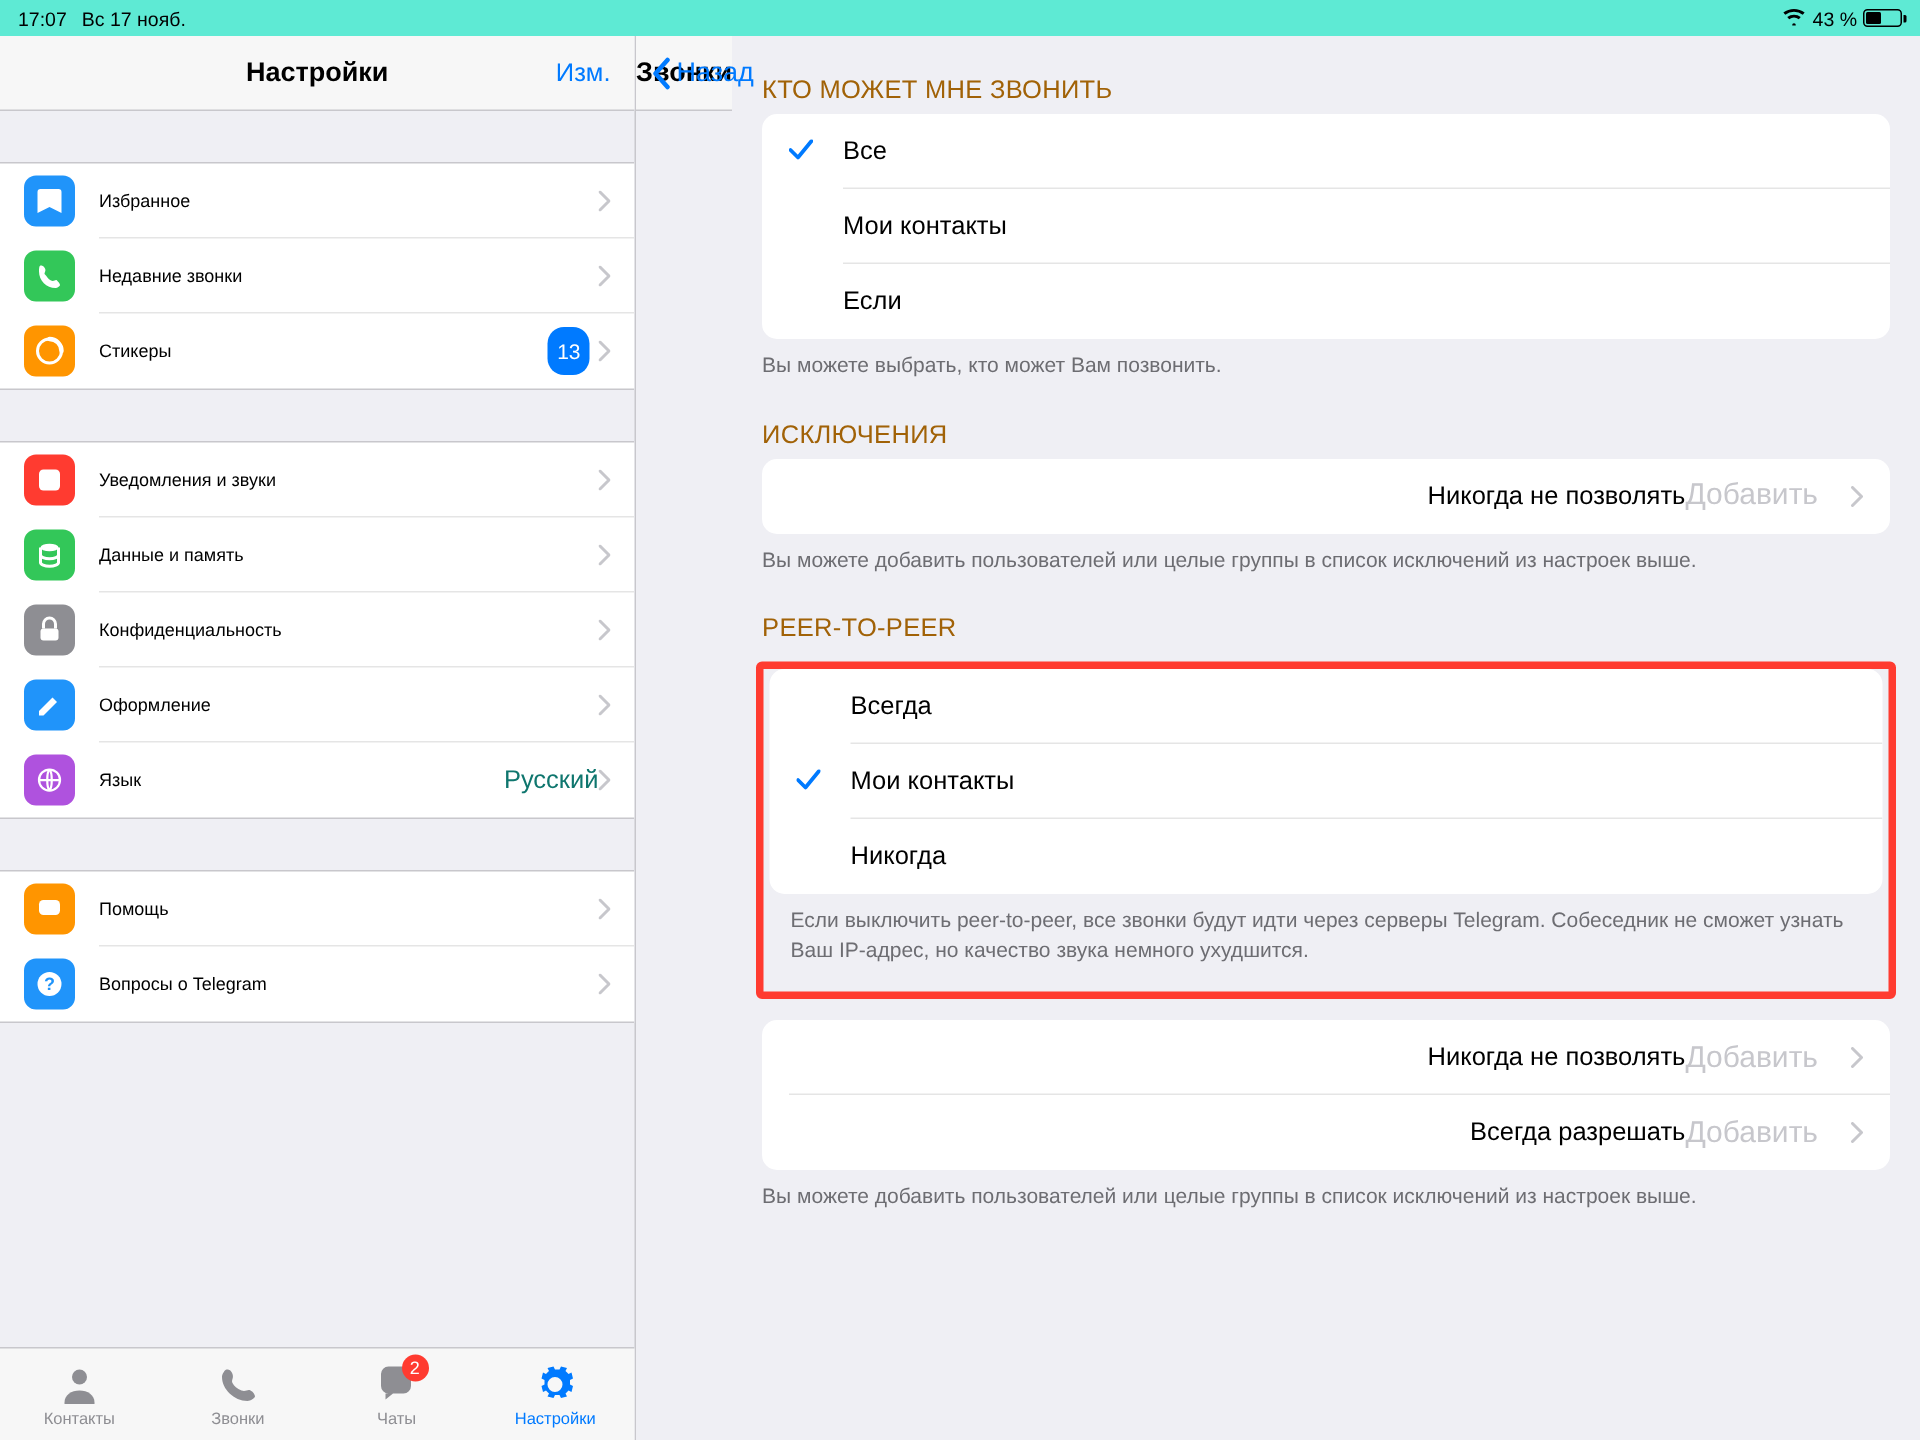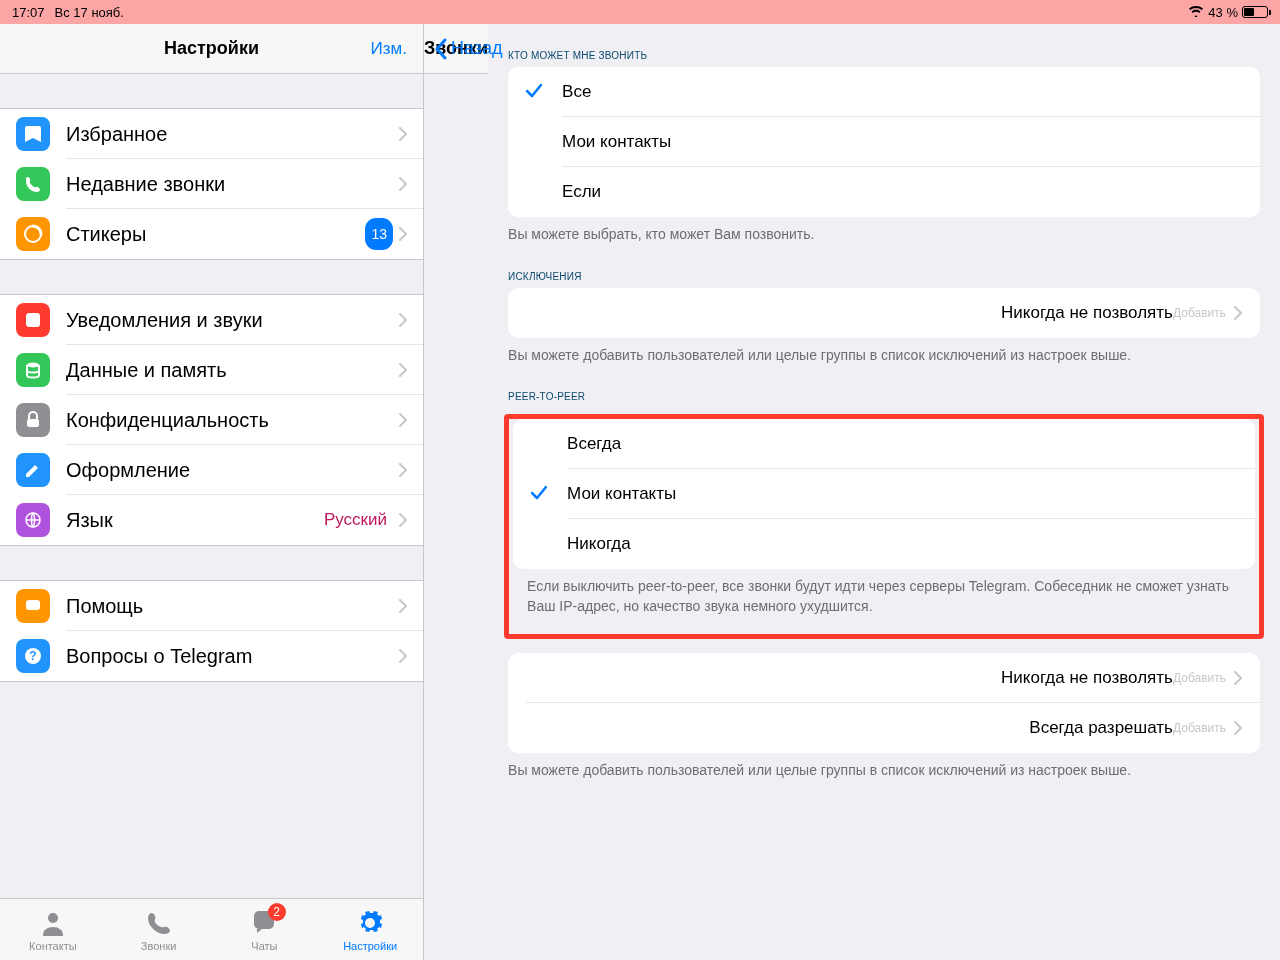--- a/index.html
+++ b/index.html
@@ -1,64 +1,64 @@
 <!DOCTYPE html>
 <html><head>
 <meta charset="utf-8">
 <style>
 * { margin: 0; padding: 0; box-sizing: border-box; font-family: -apple-system, BlinkMacSystemFont, "Segoe UI", Helvetica, Arial, sans-serif; }
 body { background: #efeff4; width: 1280px; height: 960px; overflow: hidden; }
 
-.status-bar { height: 24px; display: flex; align-items: center; justify-content: space-between; padding: 0 12px; font-size: 13px; font-weight: 500; background: #fca5a5; }
+.status-bar { height: 24px; display: flex; align-items: center; justify-content: space-between; padding: 0 12px; font-size: 13px; font-weight: 500; background: #5eead4; }
 .status-left { display: flex; gap: 10px; }
 .status-right { display: flex; align-items: center; gap: 4px; }
 
 .container { display: flex; height: calc(100% - 24px); }
 
 .sidebar { width: 424px; background: #efeff4; display: flex; flex-direction: column; border-right: 1px solid #c8c7cc; }
 .sidebar-header { height: 50px; background: #f7f7f7; border-bottom: 1px solid #c8c7cc; display: flex; align-items: center; justify-content: center; position: relative; }
 .sidebar-title { font-size: 18px; font-weight: 600; }
 .sidebar-edit { position: absolute; right: 16px; color: #007aff; font-size: 17px; }
 
 .sidebar-content { flex: 1; overflow-y: auto; }
 .group { background: #fff; margin-top: 34px; border-top: 1px solid #c8c7cc; border-bottom: 1px solid #c8c7cc; }
 .group.first { margin-top: 34px; }
 .row { display: flex; align-items: center; height: 50px; padding: 0 16px; position: relative; }
 .row:not(:last-child)::after { content: ""; position: absolute; bottom: 0; left: 66px; right: 0; height: 1px; background: #e5e5e5; }
 .row-icon { width: 34px; height: 34px; border-radius: 8px; display: flex; align-items: center; justify-content: center; margin-right: 16px; flex-shrink: 0; }
-.row-label { flex: 1; font-size: 20px; }
-.row-value { color: #be185d; font-size: 17px; margin-right: 12px; }
+.row-label { flex: 1; font-size: 12px; }
+.row-value { color: #0f766e; font-size: 17px; margin-right: 0; }
 .row-badge { background: #007aff; color: #fff; border-radius: 11px; min-width: 22px; height: 22px; display: flex; align-items: center; justify-content: center; font-size: 14px; padding: 16px 6px; margin-right: 6px; }
 .chevron { width: 8px; height: 14px; }
 .chevron svg { display: block; }
 
 .tabbar { height: 62px; background: #f7f7f7; border-top: 1px solid #c8c7cc; display: flex; }
 .tab { flex: 1; display: flex; flex-direction: column; align-items: center; justify-content: center; gap: 2px; color: #8e8e93; font-size: 11px; position: relative; }
 .tab.active { color: #007aff; }
 .tab-icon { width: 30px; height: 30px; display: flex; align-items: center; justify-content: center; }
 .tab-badge { position: absolute; top: 4px; right: 30%; background: #ff3b30; color: #fff; border-radius: 9px; min-width: 18px; height: 18px; font-size: 12px; display: flex; align-items: center; justify-content: center; padding: 0 4px; }
 
 .main { flex: 1; background: #efeff4; display: flex; flex-direction: row; }
 .main-header { height: 50px; background: #f7f7f7; border-bottom: 1px solid #c8c7cc; display: flex; align-items: center; justify-content: center; position: relative; }
 .main-back { position: absolute; left: 10px; display: flex; align-items: center; color: #007aff; font-size: 18px; gap: 4px; }
 .main-title { font-size: 18px; font-weight: 600; }
 
 .main-content { flex: 1; overflow-y: auto; padding-bottom: 40px; }
-.section-header { padding: 26px 20px 6px 20px; color: #0c4a6e; font-size: 10px; letter-spacing: 0.2px; }
+.section-header { padding: 26px 20px 6px 20px; color: #a16207; font-size: 17px; letter-spacing: 0.2px; }
 .section { background: #fff; border-radius: 10px; margin: 0 20px; overflow: hidden; }
 .opt-row { display: flex; align-items: center; height: 50px; padding: 0 18px; position: relative; }
 .opt-row:not(:last-child)::after { content: ""; position: absolute; bottom: 0; left: 54px; right: 0; height: 1px; background: #e5e5e5; }
 .opt-check { width: 36px; color: #007aff; font-size: 18px; }
 .opt-label { font-size: 17px; }
 .section-footer { padding: 8px 20px 0 20px; color: #6d6d72; font-size: 14px; line-height: 1.4; }
 
 .excl-row { display: flex; align-items: center; height: 50px; padding: 0 18px; position: relative; text-align: right; }
 .excl-row:not(:last-child)::after { content: ""; position: absolute; bottom: 0; left: 18px; right: 0; height: 1px; background: #e5e5e5; }
 .excl-label { flex: 1; font-size: 17px; }
-.excl-value { color: #c7c7cc; font-size: 12px; margin-right: 8px; }
+.excl-value { color: #c7c7cc; font-size: 20px; margin-right: 22px; }
 
 .highlight-box { border: 5px solid #ff3b30; border-radius: 4px; margin: 6px 16px 0 16px; padding-bottom: 18px; }
 .highlight-box .section { margin: 0 4px; border-radius: 10px; }
 .highlight-box .section-footer { padding: 8px 18px 0 18px; }
 
 .battery-icon { width: 26px; height: 12px; border: 1.5px solid #000; border-radius: 3px; position: relative; display: inline-block; }
 .battery-icon::after { content: ""; position: absolute; right: -4px; top: 3px; width: 2px; height: 5px; background: #000; border-radius: 0 1px 1px 0; }
 .battery-fill { position: absolute; left: 1px; top: 1px; bottom: 1px; width: 43%; background: #000; border-radius: 1px; }
 </style>
 </head>

